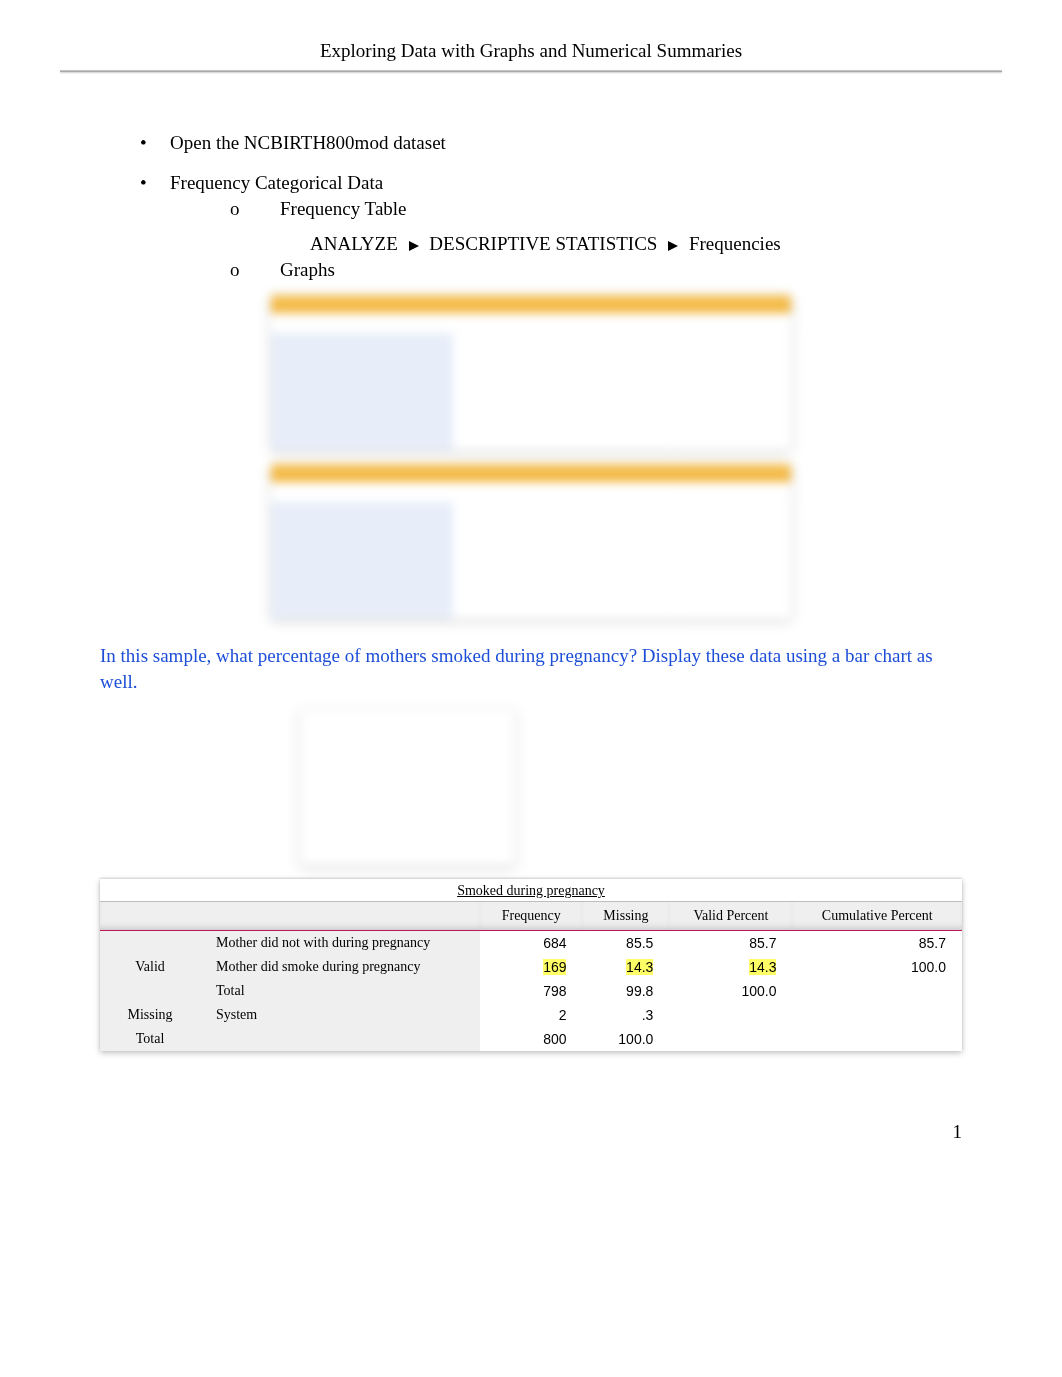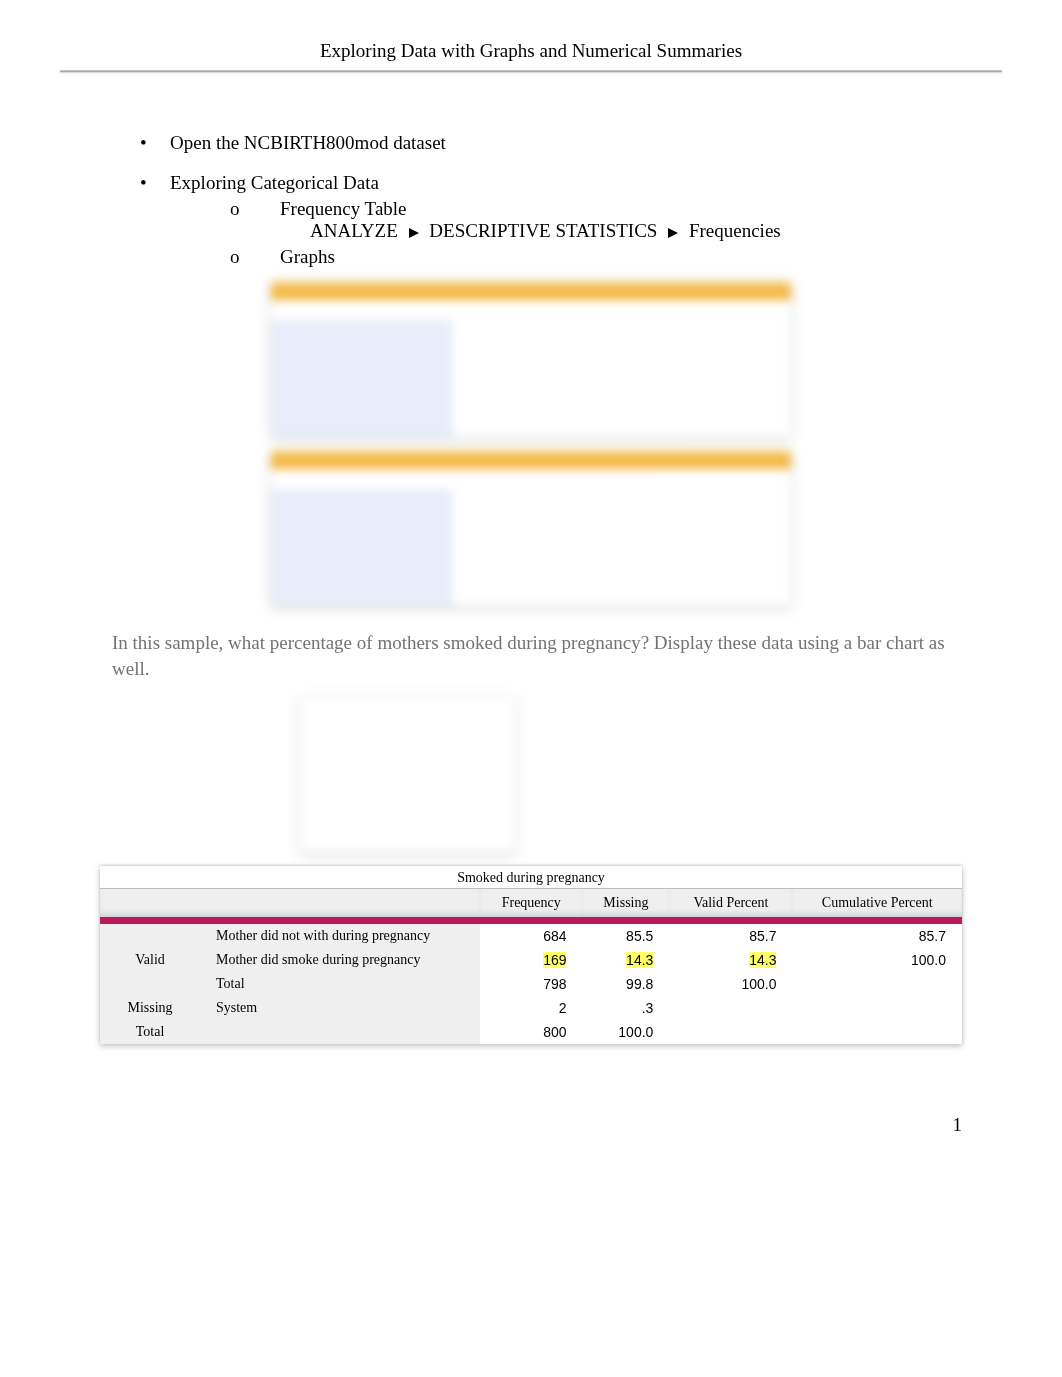--- a/index.html
+++ b/index.html
@@ -41,20 +41,21 @@
     display: flex;
     margin-bottom: 0;
   }
   .sub-bullet .mark {
     width: 50px;
   }
   .sub-sub {
     margin-left: 210px;
     font-size: 19px;
     margin-bottom: 4px;
+    margin-top: 13px;
   }
   .arrow {
     display: inline-block;
     width: 0;
     height: 0;
     border-top: 5px solid transparent;
     border-bottom: 5px solid transparent;
     border-left: 10px solid #000;
     margin: 0 6px;
     vertical-align: middle;
@@ -77,44 +78,45 @@
       linear-gradient(#e7eef9,#e7eef9) 0 38px/35% calc(100% - 38px) no-repeat,
       linear-gradient(#fff,#fff) 35% 38px/65% calc(100% - 38px) no-repeat;
   }
   .fake-chart {
     background:
       linear-gradient(#fff,#fff) 0 0/100% 100% no-repeat,
       linear-gradient(#5a7fb5,#5a7fb5) 50px 20px/30px 100px no-repeat,
       linear-gradient(#5a7fb5,#5a7fb5) 110px 110px/30px 10px no-repeat;
   }
   .question {
-    color: #737373;
-    font-size: 19px;
-    margin: 24px 12px 16px;
+    color: #1d4ed8;
+    font-size: 19px;
+    margin: 24px 0 16px;
     line-height: 1.35;
   }
   .table-wrap {
     margin: 0 0 0 0;
     box-shadow: 0 2px 6px rgba(0,0,0,0.25), 0 -1px 2px rgba(0,0,0,0.15);
     background: #fff;
   }
   .tbl-title {
     text-align: center;
     font-size: 14px;
     padding: 4px 0 2px;
+    text-decoration: underline;
   }
   table.freq {
     border-collapse: collapse;
     width: 100%;
     font-size: 14px;
   }
   table.freq th {
     background: #efefef;
     border-top: 1px solid #bdbdbd;
-    border-bottom: 7px solid #be185d;
+    border-bottom: 1px solid #be185d;
     box-shadow: inset 0 -6px 8px -6px rgba(0,0,0,0.25);
     padding: 6px 10px;
     font-weight: normal;
     text-align: center;
   }
   table.freq td {
     padding: 4px 16px;
     vertical-align: middle;
   }
   .rowlabel { background:#efefef; width:100px; text-align:center; }
@@ -135,21 +137,21 @@
 
 <div class="content">
 
   <div class="bullet-item">
     <span class="dot">•</span>
     <span>Open the NCBIRTH800mod dataset</span>
   </div>
 
   <div class="bullet-item" style="margin-bottom:4px;">
     <span class="dot">•</span>
-    <span>Exploring Categorical Data</span>
+    <span>Frequency Categorical Data</span>
   </div>
 
   <div class="sub-bullet">
     <span class="mark">o</span>
     <span>Frequency Table</span>
   </div>
   <div class="sub-sub">
     <span>ANALYZE</span>
     <span class="arrow"></span>
     <span>DESCRIPTIVE STATISTICS</span>

